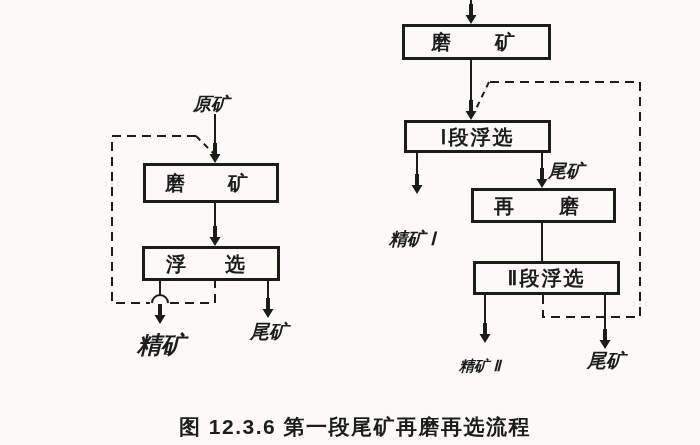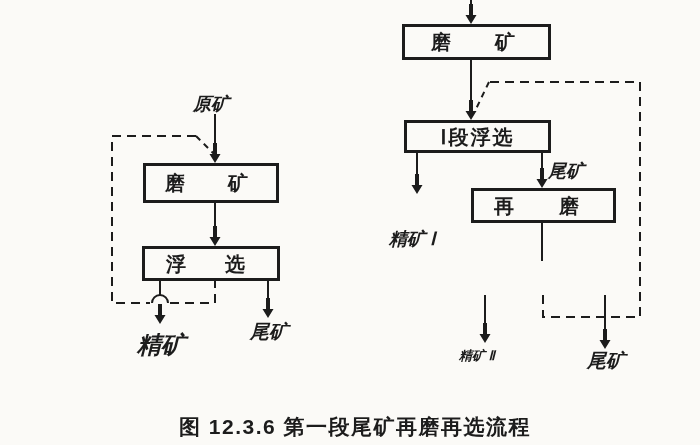--- a/index.html
+++ b/index.html
@@ -131,19 +131,22 @@
   </div>
 
   <div class="flow-label" style="left:548px; top:162px;">尾矿</div>
   <div class="flow-label" style="left:389px; top:200px;margin-top:30px;">精矿 Ⅰ</div>
 
   <div class="flow-box spread" style="left:471px; top:188px; width:145px; height:35px; padding:0 34px 0 20px;">
     <span>再</span>
     <span>磨</span>
   </div>
 
+  <div class="flow-box centered" style="left:473px; top:261px; width:147px; height:34px;">
+    <span>Ⅱ段浮选</span>
+  </div>
 
-  <div class="flow-label" style="left:459px; top:349px; font-size:13px;">精矿 Ⅱ</div>
+  <div class="flow-label" style="left:459px; top:358px; font-size:15px;">精矿 Ⅱ</div>
   <div class="flow-label" style="left:587px; top:351px; font-size:19px;">尾矿</div>
 
   <div class="caption" style="left:179px; top:405px;">图 12.3.6  第一段尾矿再磨再选流程</div>
 
 </div>
 
 </body></html>

